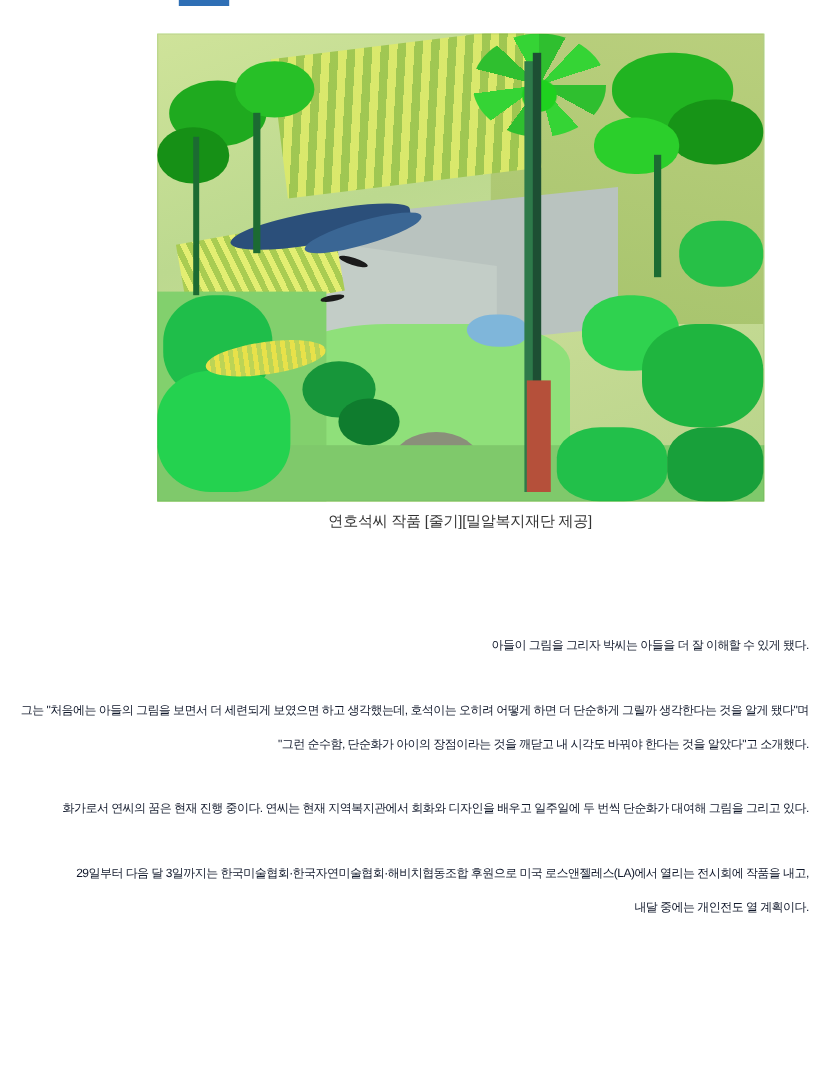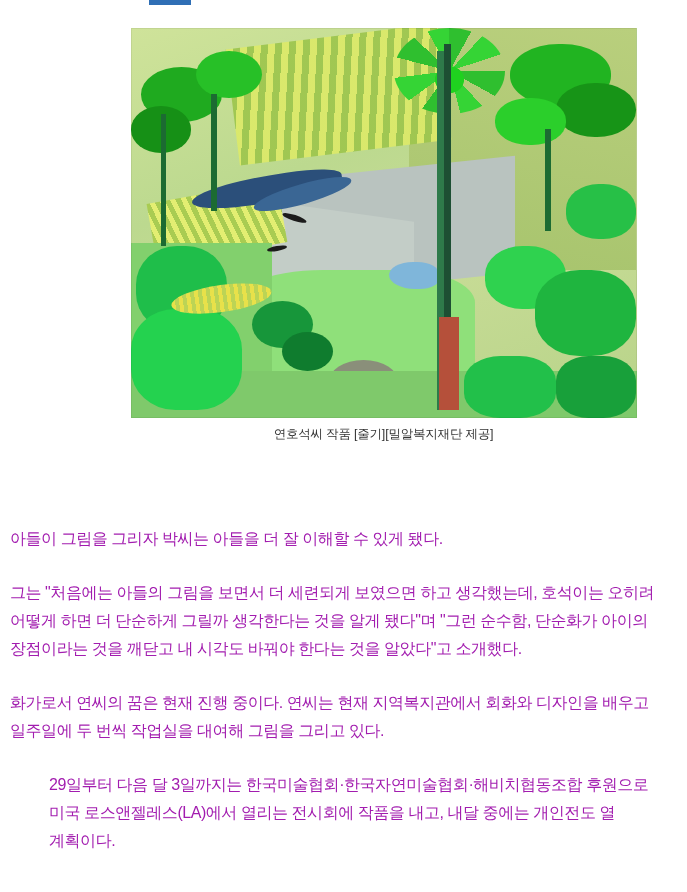--- a/index.html
+++ b/index.html
@@ -59,26 +59,26 @@
   }
 
   
   .article-body {
     position: absolute;
     left: 10px;
     top: 525px;
     width: 664px;
   }
   .para {
-    font-size: 16px;
+    font-size: 10px;
     line-height: 28px;
-    color: #a21caf;
+    color: #0f172a;
     letter-spacing: -0.45px;
     margin: 0 0 26px 0;
-    text-align: left;
+    text-align: right;
     word-break: keep-all;
   }
   .para:last-child { margin-bottom: 0; margin-left: 39px; }
 
   
   .art { position: absolute; inset: 0; }
   .art div, .art span { position: absolute; }
 
   .sky {
     left: 0; top: 0; width: 100%; height: 100%;
@@ -226,17 +226,17 @@
         <div style="left:27%; top:56%; width:4%; height:1.2%; background:#1b1b1b; border-radius:50%; transform:rotate(-10deg);"></div>
       </div>
       <div class="fig-frame"></div>
     </div>
     <figcaption class="figure-caption">연호석씨 작품 [줄기][밀알복지재단 제공]</figcaption>
   </figure>
 
   <div class="article-body">
     <p class="para">아들이 그림을 그리자 박씨는 아들을 더 잘 이해할 수 있게 됐다.</p>
     <p class="para">그는 "처음에는 아들의 그림을 보면서 더 세련되게 보였으면 하고 생각했는데, 호석이는 오히려 어떻게 하면 더 단순하게 그릴까 생각한다는 것을 알게 됐다"며 "그런 순수함, 단순화가 아이의 장점이라는 것을 깨닫고 내 시각도 바꿔야 한다는 것을 알았다"고 소개했다.</p>
-    <p class="para">화가로서 연씨의 꿈은 현재 진행 중이다. 연씨는 현재 지역복지관에서 회화와 디자인을 배우고 일주일에 두 번씩 작업실을 대여해 그림을 그리고 있다.</p>
+    <p class="para">화가로서 연씨의 꿈은 현재 진행 중이다. 연씨는 현재 지역복지관에서 회화와 디자인을 배우고 일주일에 두 번씩 단순화가 대여해 그림을 그리고 있다.</p>
     <p class="para">29일부터 다음 달 3일까지는 한국미술협회·한국자연미술협회·해비치협동조합 후원으로 미국 로스앤젤레스(LA)에서 열리는 전시회에 작품을 내고, 내달 중에는 개인전도 열 계획이다.</p>
   </div>
 
 </div>
 
 </body></html>

